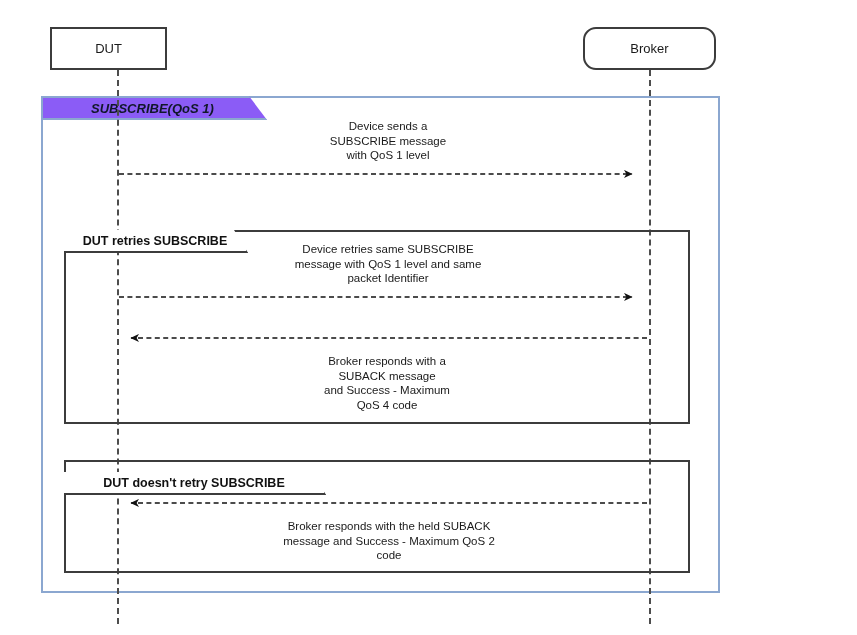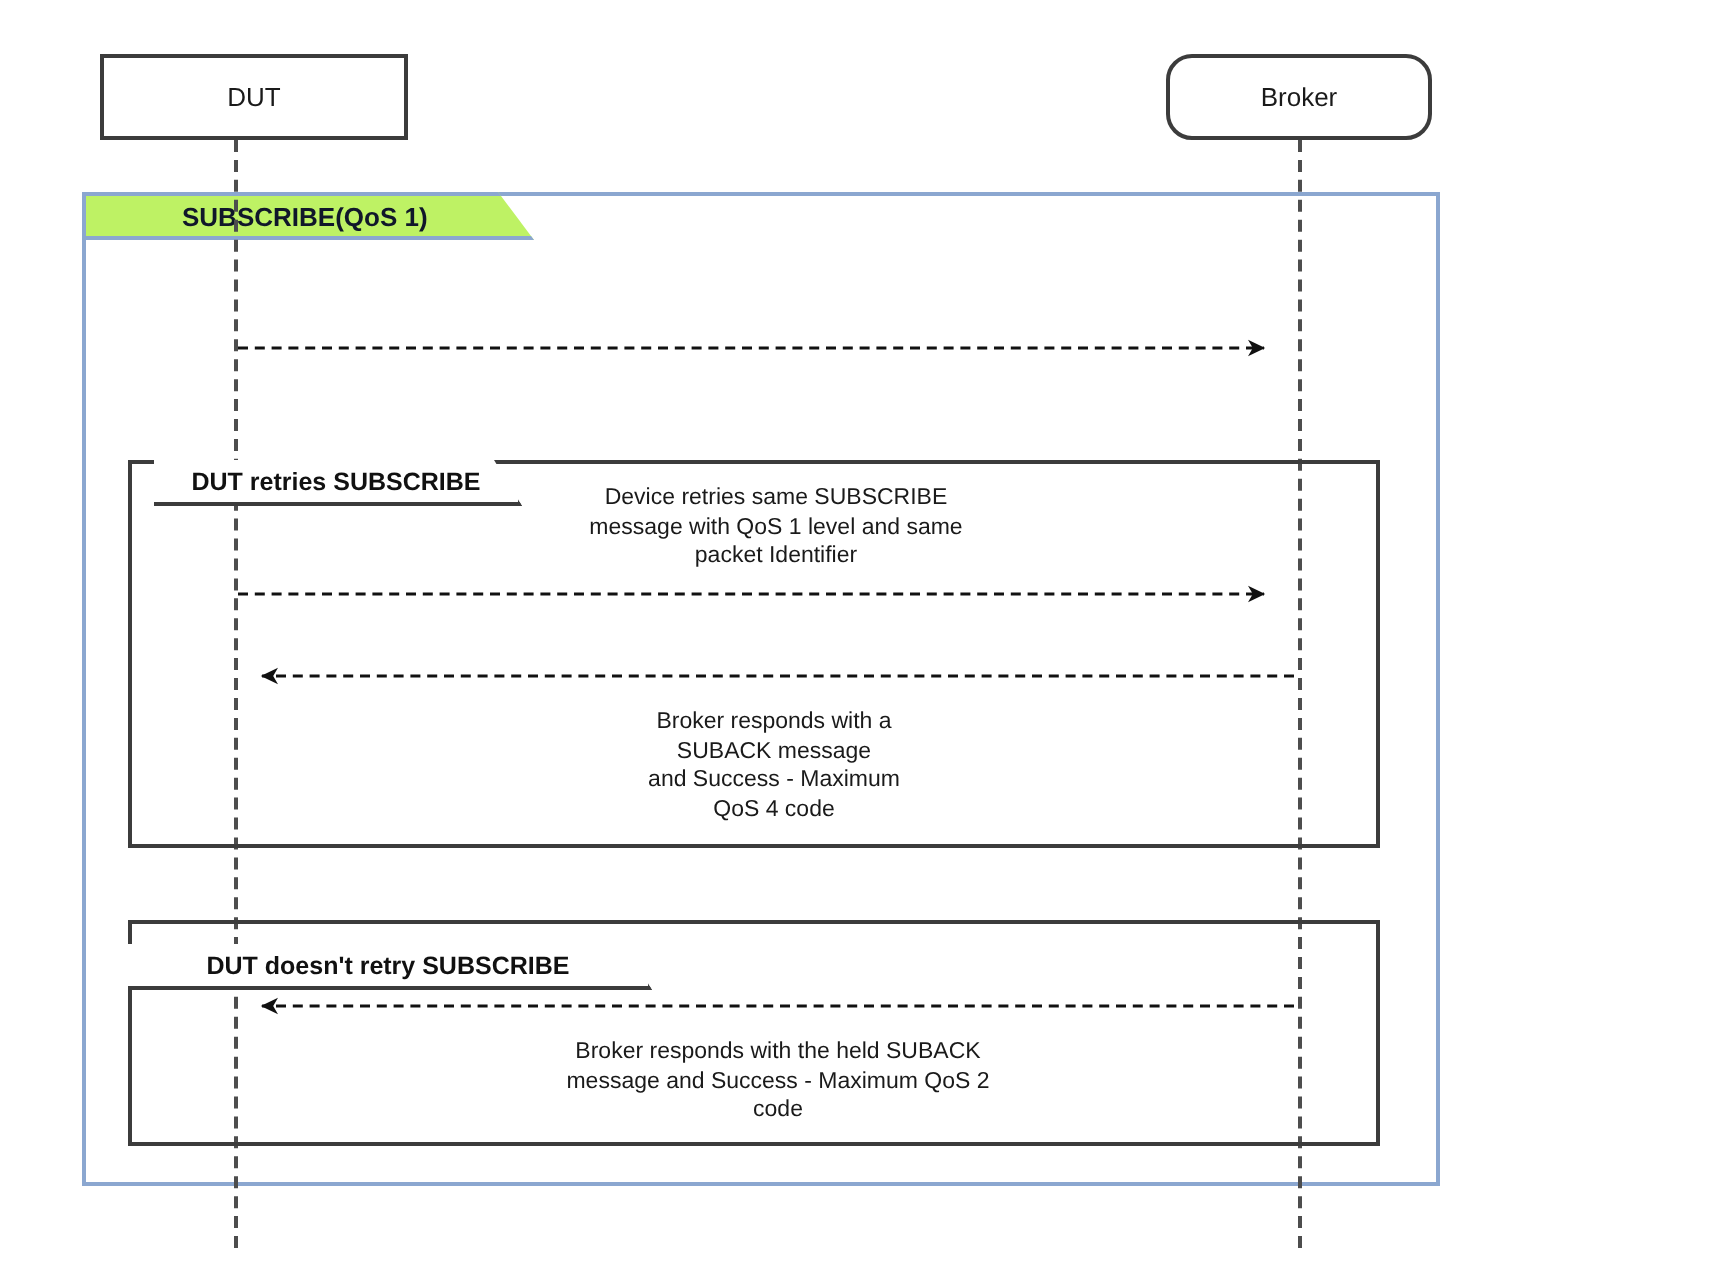--- a/index.html
+++ b/index.html
@@ -41,32 +41,33 @@
     width: 0;
   }
 
   
   .blue-frame {
     border: 2px solid #8ba7d0;
     box-sizing: border-box;
     background: transparent;
   }
   .blue-banner {
-    background: #bef264;
+    background: #8b5cf6;
     border-top: 2px solid #8ba7d0;
     border-left: 2px solid #8ba7d0;
     border-bottom: 2px solid #8ba7d0;
     box-sizing: border-box;
     display: flex;
     align-items: center;
     font-size: 13px;
     font-weight: bold;
     color: #10172a;
     padding-left: 48px;
     clip-path: polygon(0 0, calc(100% - 18px) 0, 100% 100%, 0 100%);
+    font-style: italic;
   }
 
   
   .frag-box {
     border: 2px solid #3c3c3c;
     box-sizing: border-box;
     background: transparent;
   }
   .frag-label {
     border-bottom: 2px solid #3c3c3c;
@@ -110,41 +111,44 @@
 <body>
 
 <div id="canvas">
 
   <div class="abs blue-frame" style="left:41px; top:96px; width:679px; height:497px;"></div>
 
   <div class="abs blue-banner" style="left:41px; top:96px; width:226px; height:24px;">
     <span>SUBSCRIBE(QoS 1)</span>
   </div>
 
-  <div class="abs actor-box" style="left:50px; top:27px; width:154px; height:43px;">
+  <div class="abs actor-box" style="left:50px; top:27px; width:117px; height:43px;">
     <span>DUT</span>
   </div>
 
   <div class="abs actor-box" style="left:583px; top:27px; width:133px; height:43px;border-radius:13px;">
     <span>Broker</span>
   </div>
 
   <div class="abs lifeline" style="left:117px; top:70px; height:554px;"></div>
   <div class="abs lifeline" style="left:649px; top:70px; height:554px;"></div>
 
   <div class="abs frag-box" style="left:64px; top:230px; width:626px; height:194px;"></div>
-  <div class="abs frag-label" style="left:77px; top:230px; width:184px; height:23px;">
+  <div class="abs frag-label" style="left:64px; top:230px; width:184px; height:23px;">
     <span>DUT retries SUBSCRIBE</span>
   </div>
 
   <div class="abs frag-box" style="left:64px; top:460px; width:626px; height:113px;"></div>
   <div class="abs frag-label" style="left:64px; top:460px; width:262px; height:23px;margin-top:12px;">
     <span>DUT doesn't retry SUBSCRIBE</span>
   </div>
 
+  <div class="abs msg-text" style="left:268px; top:119px; width:240px;">Device sends a
+SUBSCRIBE message
+with QoS 1 level</div>
 
   <div class="abs msg-text" style="left:248px; top:242px; width:280px;">Device retries same SUBSCRIBE
 message with QoS 1 level and same
 packet Identifier</div>
 
   <div class="abs msg-text" style="left:262px; top:354px; width:250px;">Broker responds with a
 SUBACK message
 and Success - Maximum
 QoS 4  code</div>
 

